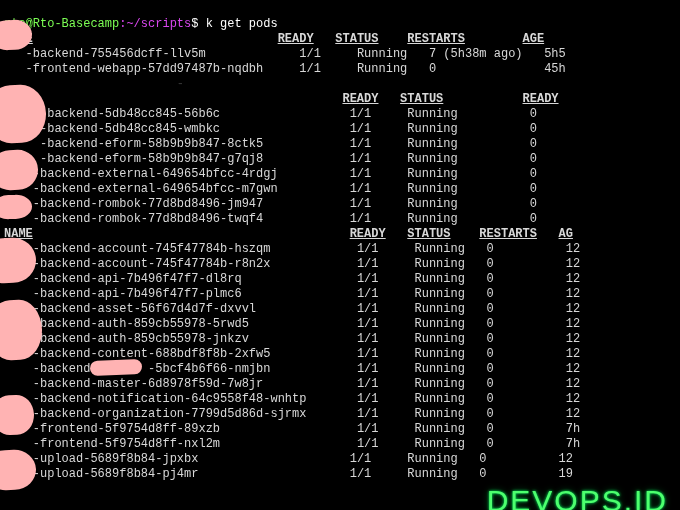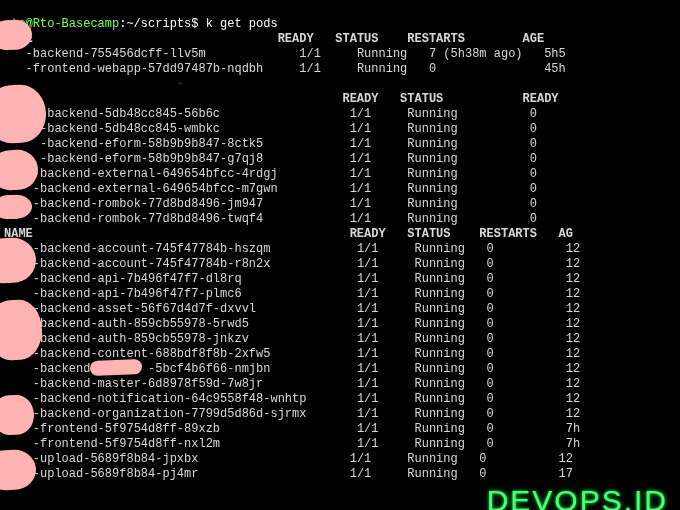--- a/index.html
+++ b/index.html
@@ -14,23 +14,23 @@
     line-height: 15px;
     overflow: hidden;
     position: relative;
   }
   .terminal {
     white-space: pre;
     padding: 2px 0px 2px 4px;
     letter-spacing: 0px;
   }
   .prompt-user { color: #7cff54; }
-  .prompt-path { color: #ffffff; }
+  .prompt-path { color: #d946ef; }
   .cmd { color: #fff; }
-  .hdr { font-weight: bold; }
+  .hdr { font-weight: bold; text-decoration: underline; }
   .brand {
     position: absolute;
     right: 12px;
     bottom: 2px;
     color: #4dff6e;
     font-family: Impact, "Arial Black", sans-serif;
     font-size: 30px;
     letter-spacing: 2px;
     text-shadow: 0 0 3px #00ff5f, 0 0 7px #00ff5f66;
   }
@@ -69,21 +69,21 @@
 <span>    <span>-backend-auth-859cb55978-5rwd5</span>               <span>1/1</span>     <span>Running</span>   <span>0</span>          <span>12</span></span>
 <span>    <span>-backend-auth-859cb55978-jnkzv</span>               <span>1/1</span>     <span>Running</span>   <span>0</span>          <span>12</span></span>
 <span>    <span>-backend-content-688bdf8f8b-2xfw5</span>            <span>1/1</span>     <span>Running</span>   <span>0</span>          <span>12</span></span>
 <span>    <span>-backend-       -5bcf4b6f66-nmjbn</span>            <span>1/1</span>     <span>Running</span>   <span>0</span>          <span>12</span></span>
 <span>    <span>-backend-master-6d8978f59d-7w8jr</span>             <span>1/1</span>     <span>Running</span>   <span>0</span>          <span>12</span></span>
 <span>    <span>-backend-notification-64c9558f48-wnhtp</span>       <span>1/1</span>     <span>Running</span>   <span>0</span>          <span>12</span></span>
 <span>    <span>-backend-organization-7799d5d86d-sjrmx</span>       <span>1/1</span>     <span>Running</span>   <span>0</span>          <span>12</span></span>
 <span>    <span>-frontend-5f9754d8ff-89xzb</span>                   <span>1/1</span>     <span>Running</span>   <span>0</span>          <span>7h</span></span>
 <span>    <span>-frontend-5f9754d8ff-nxl2m</span>                   <span>1/1</span>     <span>Running</span>   <span>0</span>          <span>7h</span></span>
 <span>    <span>-upload-5689f8b84-jpxbx</span>                     <span>1/1</span>     <span>Running</span>   <span>0</span>          <span>12</span></span>
-<span>    <span>-upload-5689f8b84-pj4mr</span>                     <span>1/1</span>     <span>Running</span>   <span>0</span>          <span>17</span></span>
+<span>    <span>-upload-5689f8b84-pj4mr</span>                     <span>1/1</span>     <span>Running</span>   <span>0</span>          <span>19</span></span>
 </div>
 
 <div class="blob" style="left:-10px; top:20px;  width:42px; height:30px;"></div>
 <div class="blob" style="left:-14px; top:85px;  width:60px; height:58px;"></div>
 <div class="blob" style="left:-10px; top:150px; width:48px; height:40px;"></div>
 <div class="blob" style="left:-8px;  top:195px; width:40px; height:24px;"></div>
 <div class="blob" style="left:-20px; top:238px; width:56px; height:45px;"></div>
 <div class="blob" style="left:-12px; top:300px; width:54px; height:60px;"></div>
 <div class="blob" style="left:-8px;  top:395px; width:42px; height:40px;"></div>
 <div class="blob" style="left:-16px; top:450px; width:52px; height:40px;"></div>

